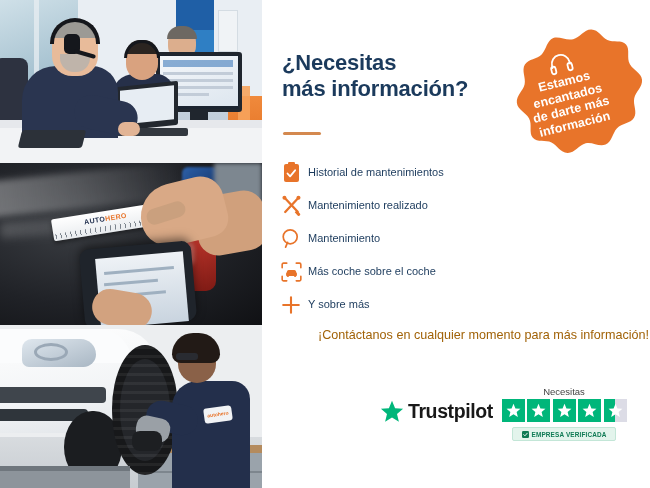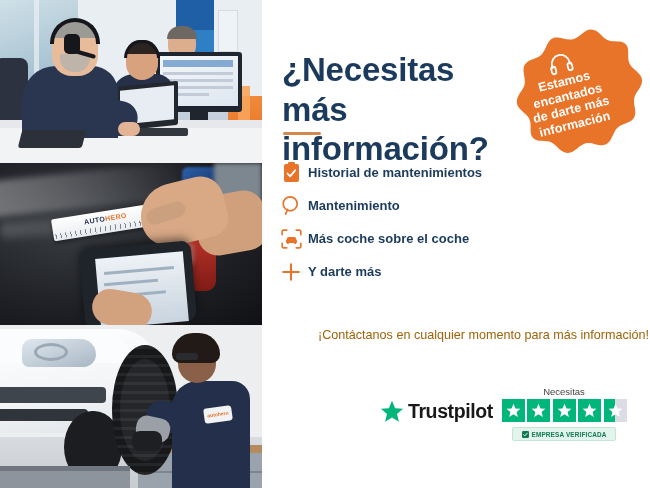--- a/index.html
+++ b/index.html
@@ -107,37 +107,37 @@
   .p3-mech-glove{position:absolute;left:136px;top:92px;width:34px;height:24px;background:#9aa0a6;border-radius:10px;transform:rotate(12deg);}
   .p3-mech-glove2{position:absolute;left:132px;top:106px;width:30px;height:20px;background:#1d1f22;border-radius:8px;}
   .p3-badge{position:absolute;left:204px;top:82px;width:28px;height:15px;background:#f1f3f5;border-radius:3px;transform:rotate(-8deg);}
   .p3-badge i{display:block;font-size:5px;font-style:normal;text-align:center;line-height:15px;color:#e8742a;font-weight:bold;}
   .p3-glasses{position:absolute;left:176px;top:28px;width:22px;height:7px;background:#2a2f36;border-radius:3px;opacity:.85;}
 
   
   .content{position:absolute;left:262px;top:0;width:388px;height:488px;background:#ffffff;}
 
   .headline{position:absolute;left:20px;top:50px;width:240px;
-     font-size:33px;line-height:1.2;font-weight:bold;color:#1b3a5c;letter-spacing:-.2px;}
+     font-size:22px;line-height:1.2;font-weight:bold;color:#1b3a5c;letter-spacing:-.2px;}
   .headline .l2{display:block;}
   .rule{position:absolute;left:21px;top:132px;width:38px;height:3px;background:#d4894f;border-radius:2px;}
 
   
   .badge-wrap{position:absolute;left:232px;top:26px;width:150px;height:150px;}
   .badge-svg{position:absolute;left:0;top:0;}
   .badge-inner{position:absolute;left:0;top:0;width:150px;height:150px;transform:rotate(-14deg);}
   .badge-icon{position:absolute;left:64px;top:26px;width:24px;height:22px;}
   .badge-text{position:absolute;left:16px;top:48px;width:118px;text-align:center;
      color:#ffffff;font-size:12.5px;font-weight:bold;line-height:1.16;letter-spacing:.1px;}
 
   
   .list{position:absolute;left:12px;top:156px;width:360px;}
   .item{position:relative;height:33px;display:flex;align-items:center;}
   .item-ico{width:34px;min-width:34px;height:24px;display:flex;align-items:center;justify-content:center;}
-  .item-lbl{font-size:13px;color:#1b3a5c;line-height:1;font-weight:bold;}
+  .item-lbl{font-size:11px;color:#1b3a5c;line-height:1;}
 
   
   .para{position:absolute;left:12px;top:325px;width:360px;font-size:12.6px;
      line-height:1.62;color:#a16207;margin-left:44px;}
 
   
   .tp{position:absolute;left:118px;top:386px;width:250px;height:66px;}
   .tp-logo{position:absolute;left:0;top:14px;display:flex;align-items:flex-start;gap:4px;}
   .tp-logo-name{font-size:19.5px;font-weight:bold;color:#191919;letter-spacing:-.4px;}
   .tp-right{position:absolute;left:118px;top:0;width:132px;}
@@ -290,20 +290,32 @@
         <span class="item-ico">
           <svg width="17" height="21" viewBox="0 0 17 21">
             <rect x="1" y="2" width="15" height="18" rx="2" fill="#e8742a"></rect>
             <rect x="5" y="0" width="7" height="4" rx="1.2" fill="#e8742a"></rect>
             <path d="M4.5 11.5 l2.6 2.8 l5-6" fill="none" stroke="#ffffff" stroke-width="1.8" stroke-linecap="round" stroke-linejoin="round"></path>
           </svg>
         </span>
         <span class="item-lbl">Historial de mantenimientos</span>
       </div>
 
+      <div class="item">
+        <span class="item-ico">
+          <svg width="21" height="21" viewBox="0 0 22 22">
+            <path d="M4 3.2 L17.5 17.6" stroke="#e8742a" stroke-width="2.4" stroke-linecap="round"></path>
+            <path d="M17.8 3.4 L4.4 17.8" stroke="#e8742a" stroke-width="2.4" stroke-linecap="round"></path>
+            <circle cx="3.6" cy="3" r="2.1" fill="#e8742a"></circle>
+            <circle cx="18.3" cy="3" r="2.1" fill="#e8742a"></circle>
+            <path d="M16.6 16 l3.2 3.4 a1.6 1.6 0 0 1 -2.4 2.1 l-3-3.4z" fill="#e8742a"></path>
+          </svg>
+        </span>
+        <span class="item-lbl">Mantenimiento realizado</span>
+      </div>
 
       <div class="item">
         <span class="item-ico">
           <svg width="20" height="21" viewBox="0 0 20 21">
             <circle cx="9.2" cy="8.8" r="7" fill="none" stroke="#e8742a" stroke-width="1.7"></circle>
             <path d="M6.6 14.4 L4.6 19.2" stroke="#e8742a" stroke-width="1.7" stroke-linecap="round"></path>
           </svg>
         </span>
         <span class="item-lbl">Mantenimiento</span>
       </div>
@@ -323,21 +335,21 @@
         </span>
         <span class="item-lbl">Más coche sobre el coche</span>
       </div>
 
       <div class="item">
         <span class="item-ico">
           <svg width="20" height="20" viewBox="0 0 20 20">
             <path d="M10 2.2 V17.8 M2.2 10 H17.8" stroke="#e8742a" stroke-width="2.1" stroke-linecap="round"></path>
           </svg>
         </span>
-        <span class="item-lbl">Y darte más</span>
+        <span class="item-lbl">Y sobre más</span>
       </div>
     </div>
 
     <div class="para">
       <div>¡Contáctanos en cualquier momento para más información!</div>
     </div>
 
     <div class="tp">
       <div class="tp-logo">
         <svg width="24" height="23" viewBox="0 0 24 23">

